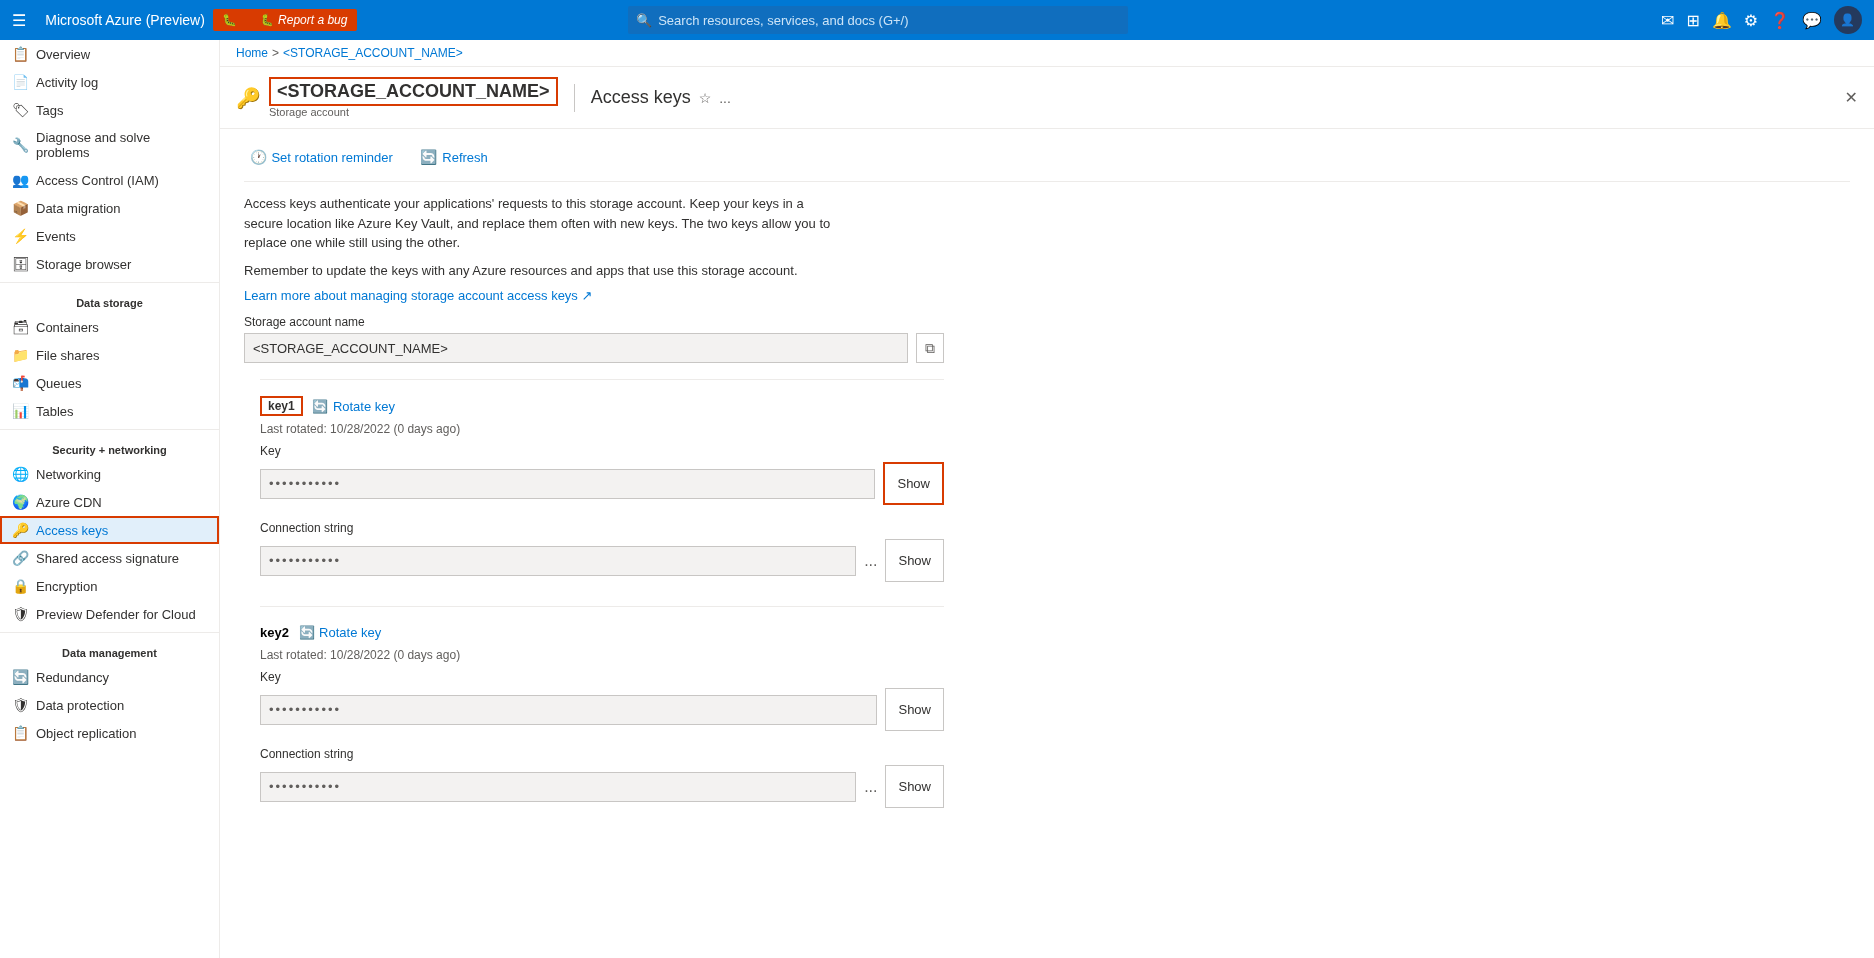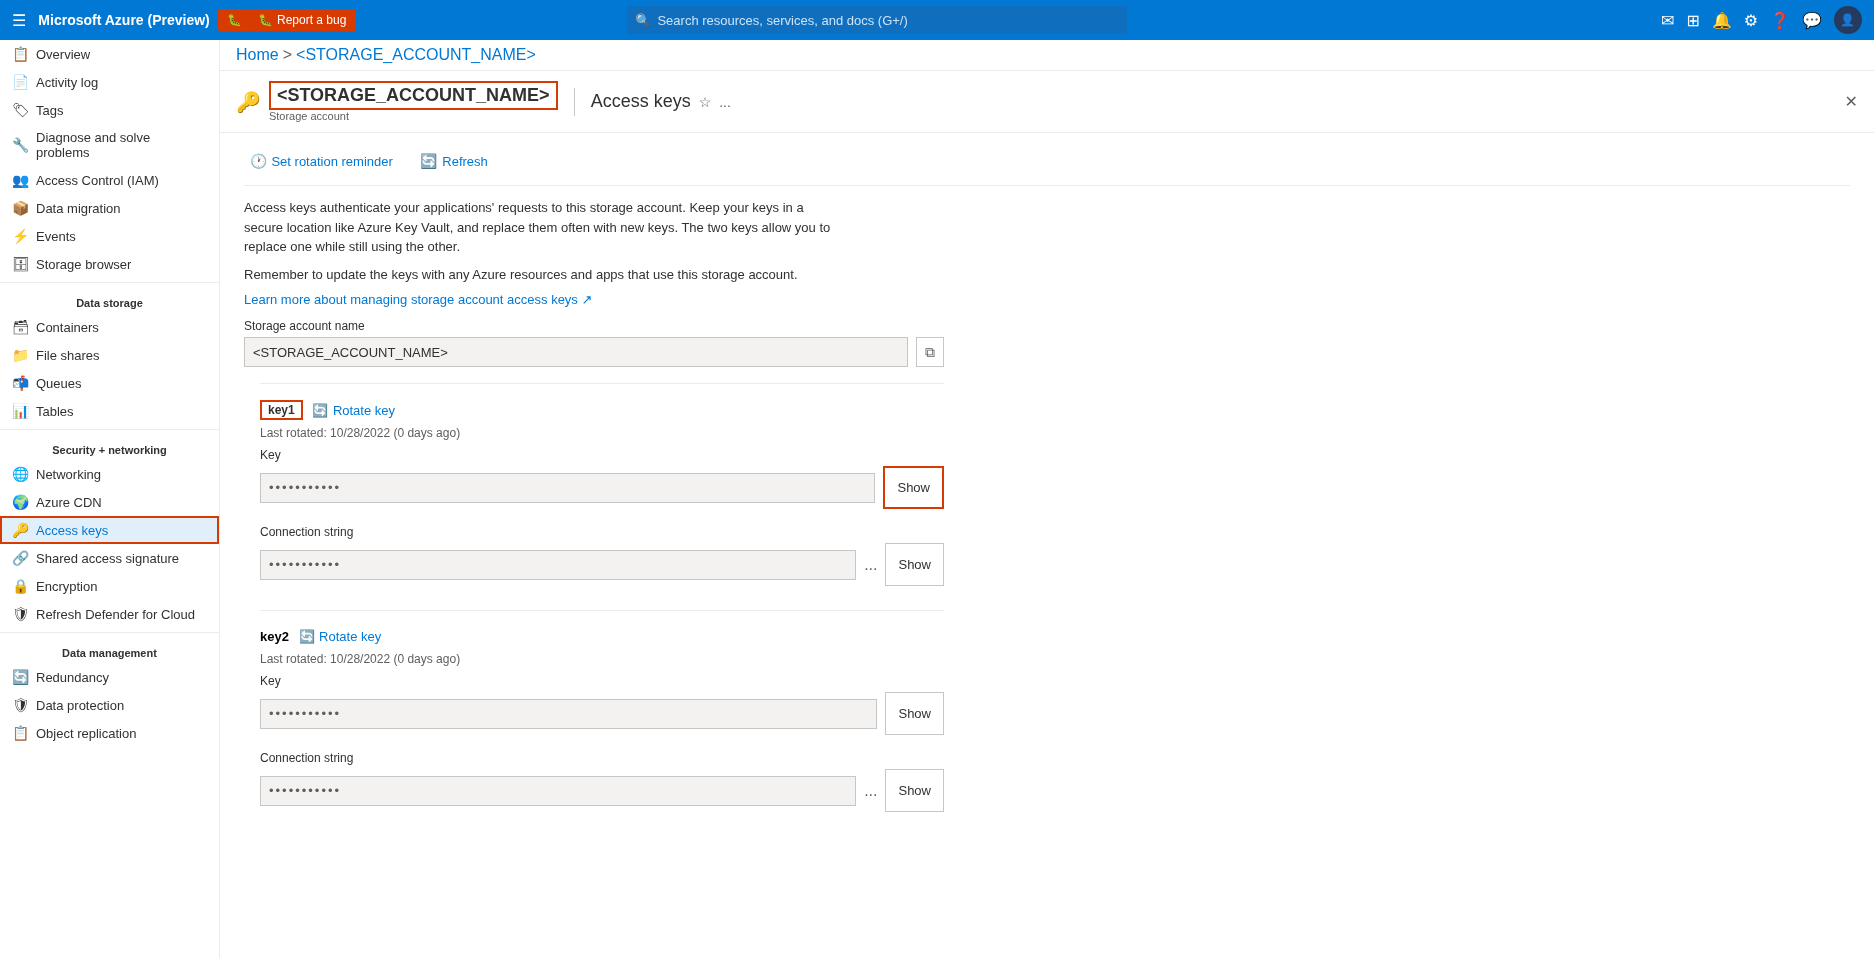--- a/index.html
+++ b/index.html
@@ -4,21 +4,21 @@
   <style>
     * { box-sizing: border-box; margin: 0; padding: 0; }
     body { font-family: 'Segoe UI', sans-serif; font-size: 13px; background: #f3f2f1; overflow: hidden; }
 
     
     .top-nav {
       display: flex; align-items: center; height: 40px;
       background: #0078d4; color: white; padding: 0 12px; gap: 8px; flex-shrink: 0;
     }
     .top-nav .hamburger { font-size: 16px; cursor: pointer; margin-right: 4px; }
-    .top-nav .brand { font-size: 14px; font-weight: 700; white-space: nowrap; }
+    .top-nav .brand { font-size: 14px; font-weight: 400; white-space: nowrap; margin-left: 7px; }
     .top-nav .report-bug {
       background: #d83b01; color: white; border: none; border-radius: 2px;
       padding: 4px 10px; font-size: 12px; cursor: pointer; display: flex; align-items: center; gap: 4px;
     }
     .top-nav .search-bar {
       flex: 1; max-width: 500px; margin: 0 auto; display: flex; align-items: center;
       background: #106ebe; border-radius: 2px; padding: 0 8px; height: 28px;
     }
     .top-nav .search-bar input {
       background: transparent; border: none; outline: none; color: white;
@@ -59,21 +59,21 @@
     .sidebar-item.active-highlight { outline: 2px solid #d83b01; outline-offset: -2px; }
     .sidebar-item .item-icon { width: 16px; text-align: center; flex-shrink: 0; font-size: 14px; }
     .sidebar-item .item-label { flex: 1; }
 
     
     .main-content { flex: 1; display: flex; flex-direction: column; overflow: hidden; background: white; }
 
     
     .breadcrumb {
       display: flex; align-items: center; padding: 6px 16px;
-      font-size: 16px; color: #0078d4; background: white; border-bottom: 1px solid #edebe9; gap: 4px;
+      font-size: 12px; color: #0078d4; background: white; border-bottom: 1px solid #edebe9; gap: 4px;
     }
     .breadcrumb span { color: #605e5c; }
     .breadcrumb a { color: #0078d4; text-decoration: none; cursor: pointer; }
 
     
     .page-header {
       display: flex; align-items: center; padding: 10px 16px; border-bottom: 1px solid #edebe9;
       background: white; gap: 8px;
     }
     .page-header .resource-icon { font-size: 20px; color: #f2c811; }
@@ -148,21 +148,21 @@
     ::-webkit-scrollbar-thumb { background: #c8c6c4; }
   </style>
 </head>
 <body>
 
 <div class="top-nav">
   <span class="hamburger">☰</span>
   <span class="brand">Microsoft Azure (Preview)</span>
   <button class="report-bug">
     <span>🐛</span>
-    <span style="margin-left:12px;">🐛 Report a bug</span>
+    <span style="margin-left:18px;font-style:italic;">🐛 Report a bug</span>
   </button>
   <div class="search-bar">
     <span style="color:#cce4f7; margin-right:6px;">🔍</span>
     <input type="text" placeholder="Search resources, services, and docs (G+/)" style="">
   </div>
   <div class="nav-icons">
     <span>✉</span>
     <span>⊞</span>
     <span>🔔</span>
     <span>⚙</span>
@@ -247,21 +247,21 @@
     <div class="sidebar-item">
       <span class="item-icon">🔗</span>
       <span class="item-label">Shared access signature</span>
     </div>
     <div class="sidebar-item">
       <span class="item-icon">🔒</span>
       <span class="item-label">Encryption</span>
     </div>
     <div class="sidebar-item">
       <span class="item-icon">🛡</span>
-      <span class="item-label">Refresh Defender for Cloud</span>
+      <span class="item-label">Preview Defender for Cloud</span>
     </div>
 
     <hr class="sidebar-divider">
     <div class="sidebar-section-header">Data management</div>
 
     <div class="sidebar-item">
       <span class="item-icon">🔄</span>
       <span class="item-label">Redundancy</span>
     </div>
     <div class="sidebar-item">

